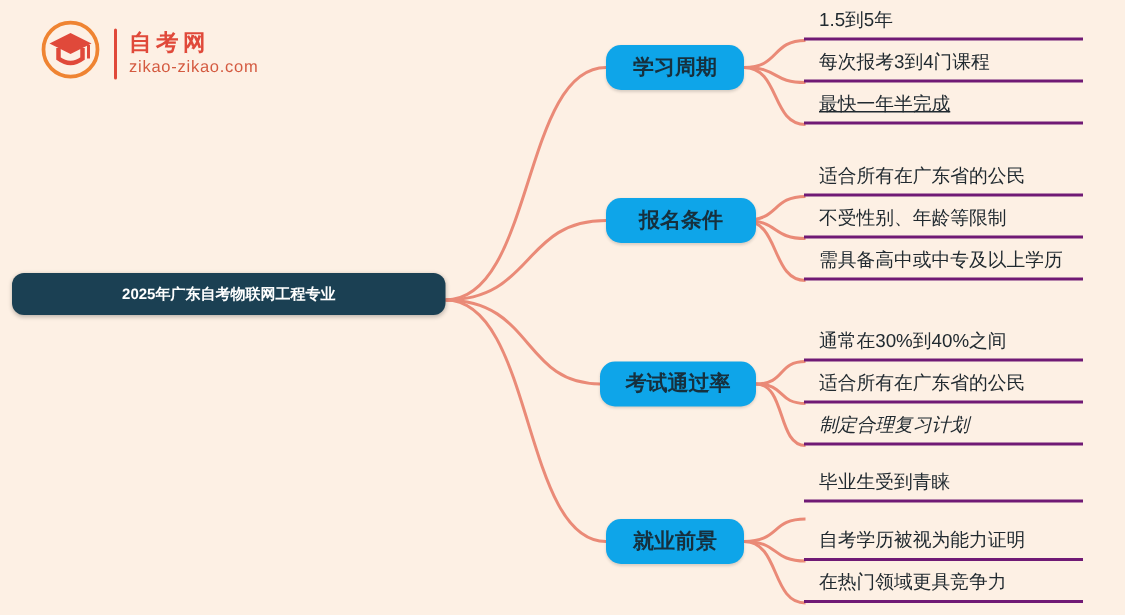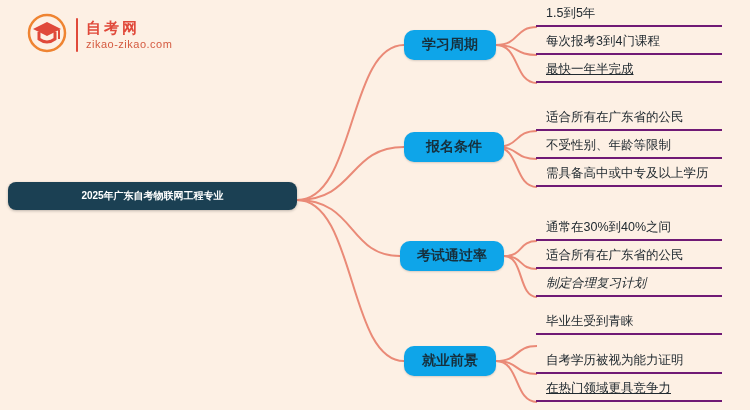--- a/index.html
+++ b/index.html
@@ -122,15 +122,15 @@
   <div class="leaf" style="top:110px;">适合所有在广东省的公民</div>
   <div class="leaf" style="top:138px;text-align:right;">不受性别、年龄等限制</div>
   <div class="leaf" style="top:166px;">需具备高中或中专及以上学历</div>
 
   <div class="leaf" style="top:220px;">通常在30%到40%之间</div>
   <div class="leaf" style="top:248px;">适合所有在广东省的公民</div>
   <div class="leaf" style="top:276px;font-style:italic;">制定合理复习计划</div>
 
   <div class="leaf" style="top:314px;">毕业生受到青睐</div>
   <div class="leaf" style="top:353px;">自考学历被视为能力证明</div>
-  <div class="leaf" style="top:381px;text-decoration:underline;">在热门领域更具竞争力</div>
+  <div class="leaf" style="top:381px;">在热门领域更具竞争力</div>
 
 </div>
 
 </body></html>

